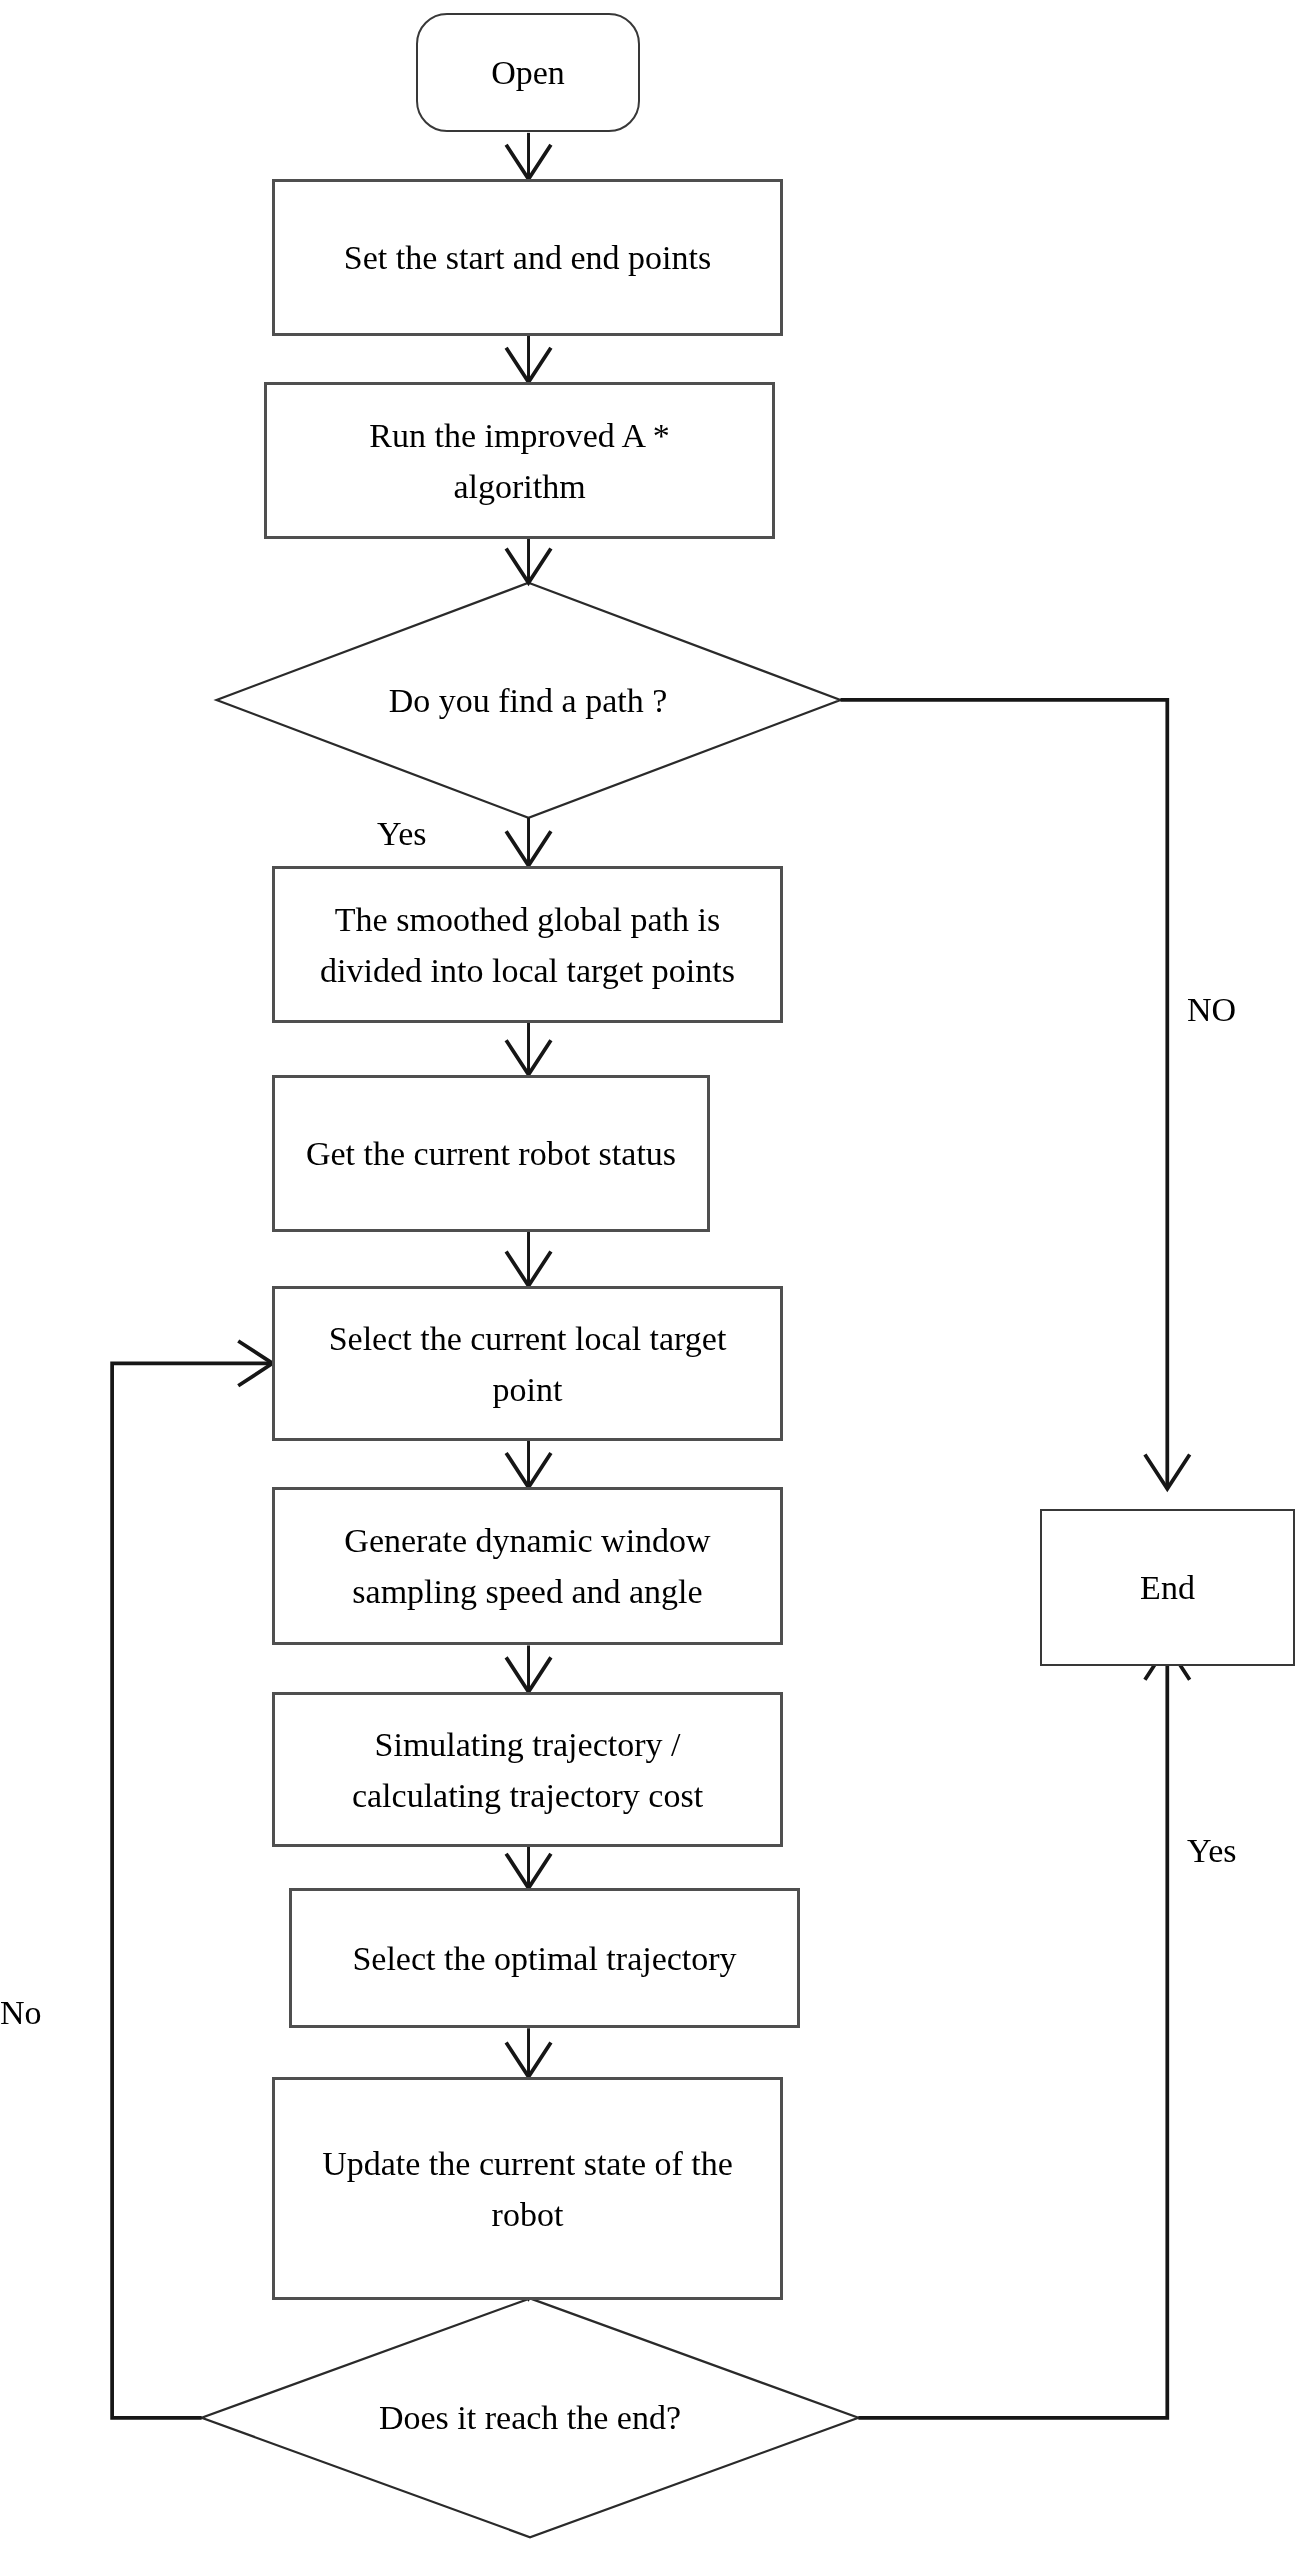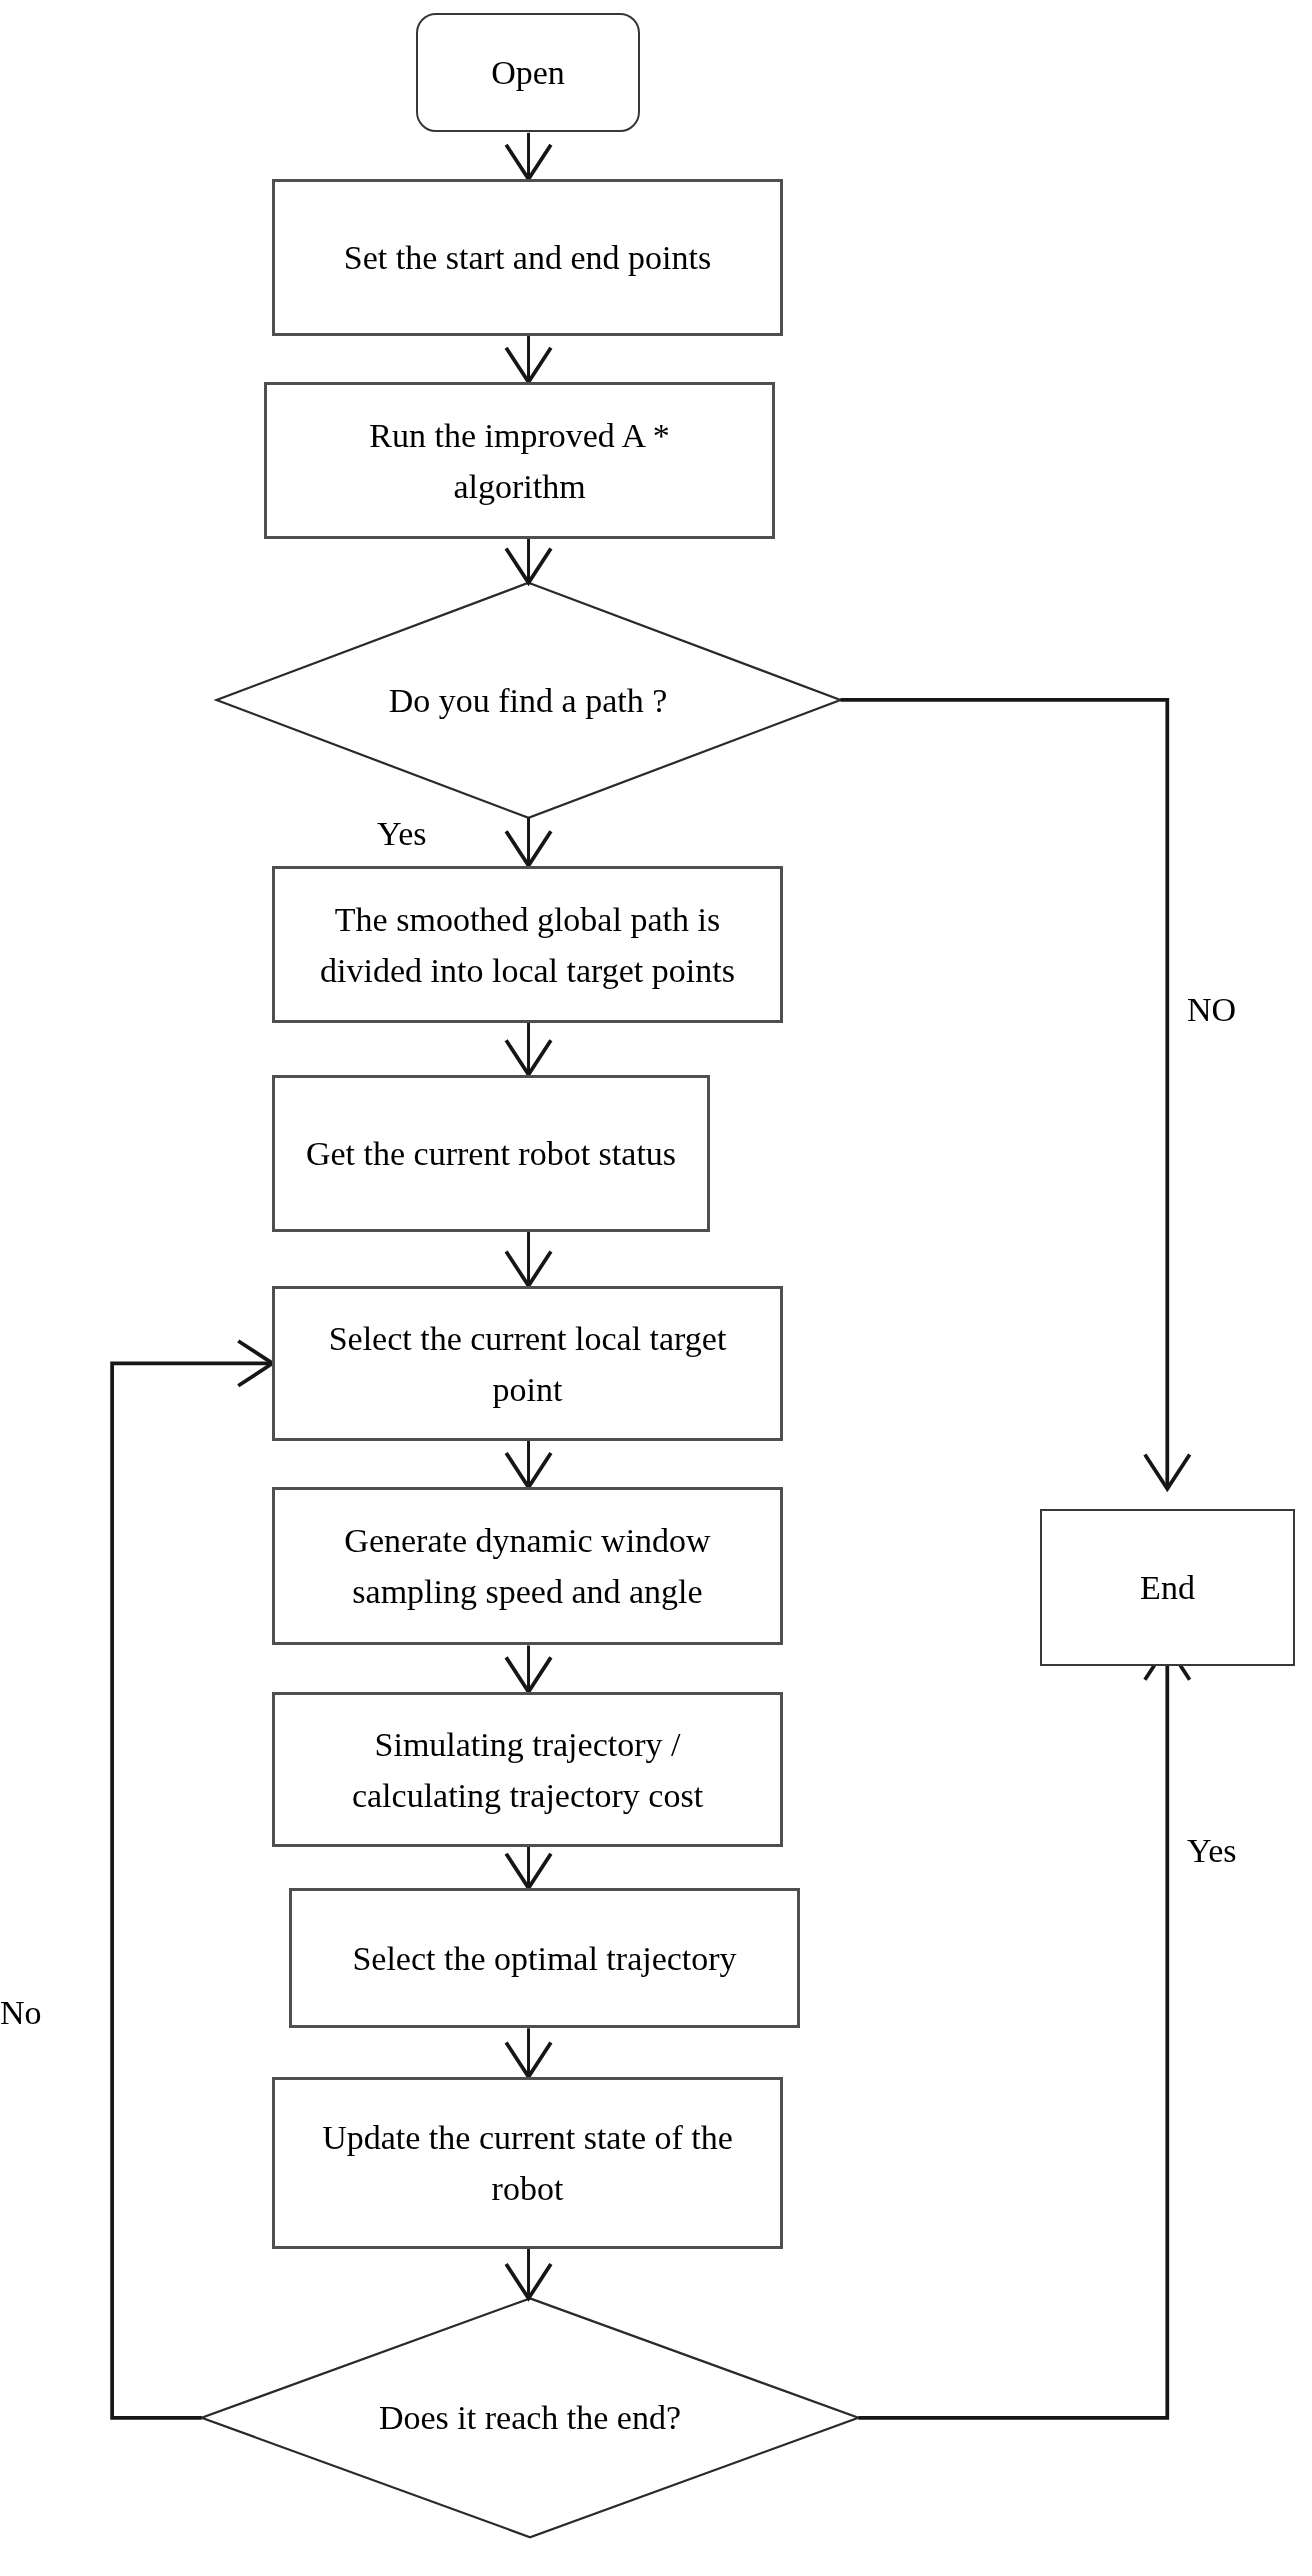--- a/index.html
+++ b/index.html
@@ -50,21 +50,21 @@
     align-items:center;
     justify-content:center;
     text-align:center;
     font-size:34px;
     line-height:1.5;
     white-space:pre-line;
     color:var(--text);
   }
   .terminator{
     border:2.2px solid var(--terminator-border);
-    border-radius:20px;
+    border-radius:31px;
   }
   .end-box{
     border:2.2px solid var(--terminator-border);
     margin-top:20px;
   }
   .diamond-label{
     position:absolute;
     display:flex;
     align-items:center;
     justify-content:center;
@@ -141,21 +141,21 @@
 point</div>
 
   <div class="node" style="left:272px;top:1487px;width:511px;height:158px;">Generate dynamic window
 sampling speed and angle</div>
 
   <div class="node" style="left:272px;top:1692px;width:511px;height:155px;">Simulating trajectory /
 calculating trajectory cost</div>
 
   <div class="node" style="left:289px;top:1888px;width:511px;height:140px;">Select the optimal trajectory</div>
 
-  <div class="node" style="left:272px;top:2077px;width:511px;height:172px;">Update the current state of the
+  <div class="node" style="left:272px;top:2077px;width:511px;height:223px;">Update the current state of the
 robot</div>
 
   <div class="diamond-label" style="left:306px;top:2395px;width:448px;height:45px;">Does it reach the end?</div>
 
   <div class="node end-box" style="left:1040px;top:1489px;width:255px;height:157px;">End</div>
 
   <div class="edge-label" style="left:377px;top:815px;width:112px;">Yes</div>
 
   <div class="edge-label" style="left:1187px;top:991px;width:112px;">NO</div>
 

